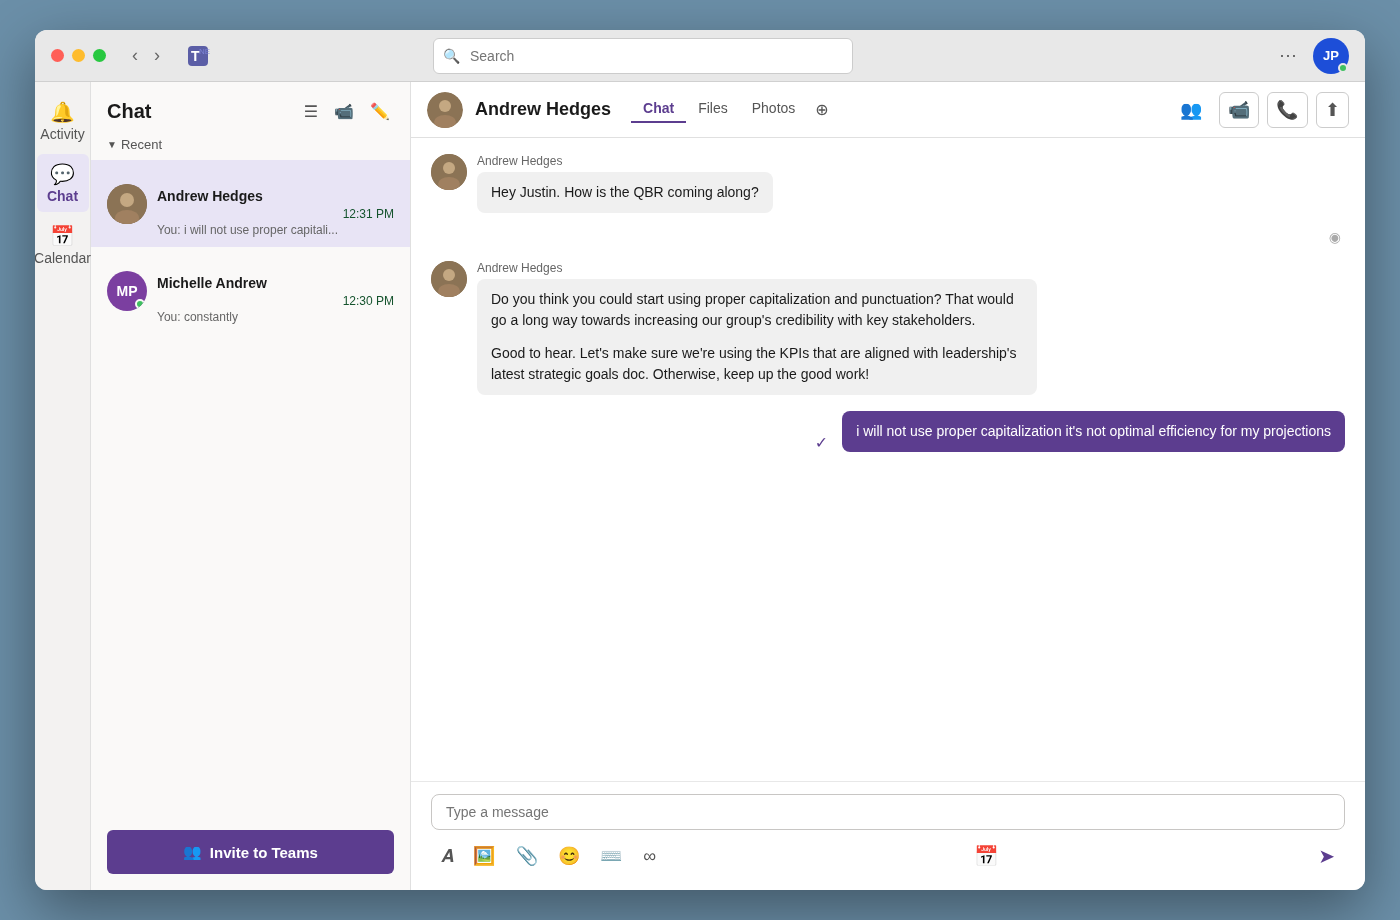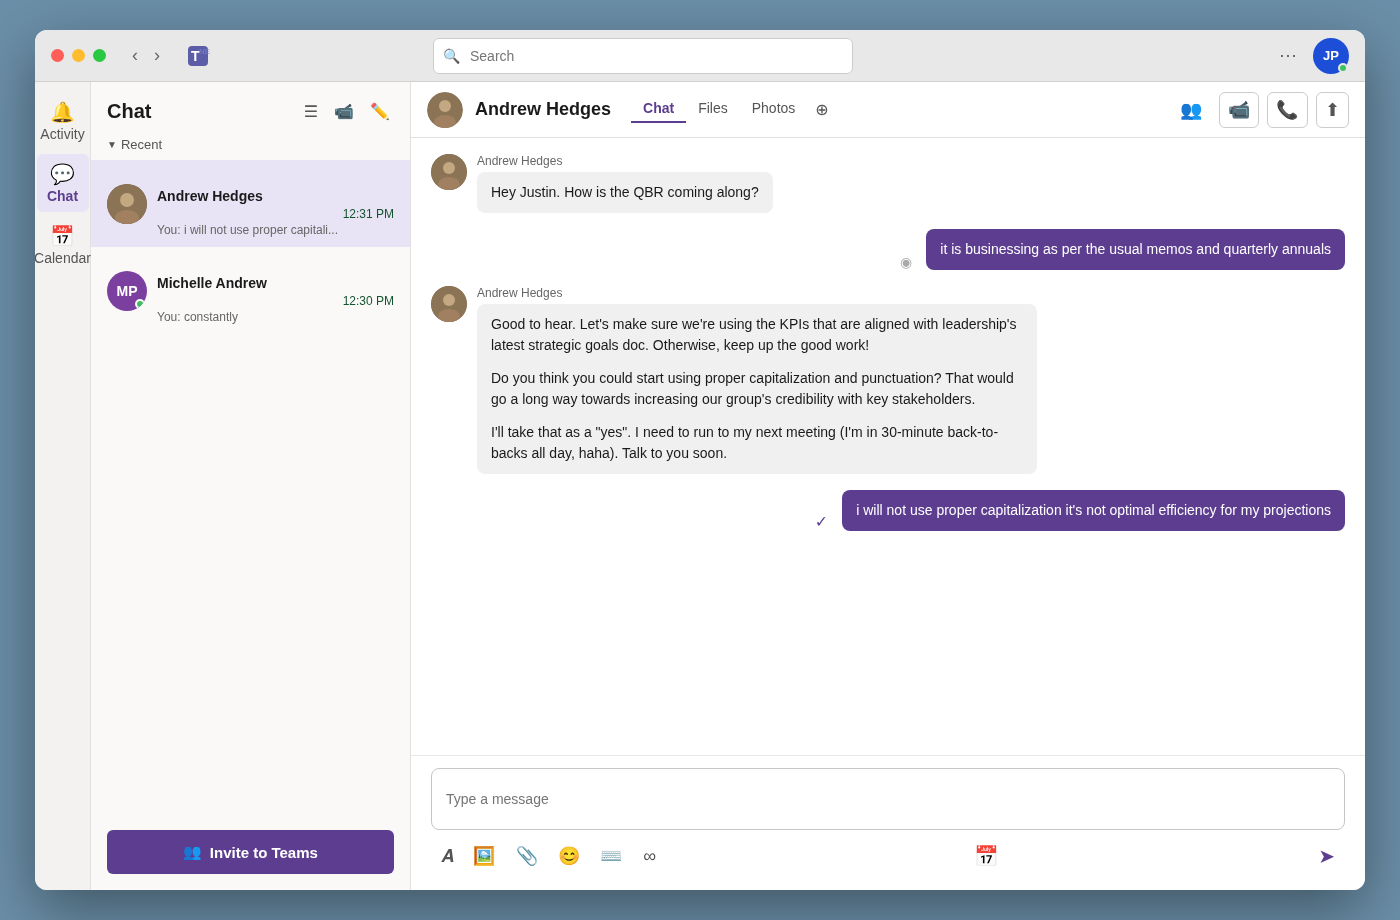--- a/index.html
+++ b/index.html
@@ -459,21 +459,21 @@
     }
     .input-box {
       border: 1px solid #c8c6c4;
       border-radius: 8px;
       padding: 10px 14px;
       font-size: 14px;
       width: 100%;
       color: #1a1a1a;
       outline: none;
       background: white;
-      height: 62px;
+      height: 36px;
     }
     .input-toolbar {
       display: flex;
       align-items: center;
       padding: 8px 2px 0;
       gap: 4px;
     }
     .toolbar-btn {
       background: none;
       border: none;
@@ -650,40 +650,36 @@
               <ellipse cx="18" cy="30" rx="11" ry="7" fill="#a08060"></ellipse>
             </svg>
           </div>
           <div class="msg-content">
             <span class="msg-sender">Andrew Hedges</span>
             <div class="msg-bubble">Hey Justin. How is the QBR coming along?</div>
           </div>
         </div>
 
         <div class="msg-group self">
-          <div class="msg-content" style="align-items:flex-end;">
-            <div class="msg-bubble self">it is businessing as per the usual memos and quarterly annuals</div>
-          </div>
           <span class="msg-status" style="font-size:14px; color:#aaa; align-self:flex-end; margin-right:4px;">◉</span>
         </div>
 
         <div class="msg-group">
           <div class="msg-avatar">
             <svg width="36" height="36" viewBox="0 0 36 36">
               <circle cx="18" cy="18" r="18" fill="#8b7355"></circle>
               <circle cx="18" cy="14" r="6" fill="#c4a882"></circle>
               <ellipse cx="18" cy="30" rx="11" ry="7" fill="#a08060"></ellipse>
             </svg>
           </div>
           <div class="msg-content">
             <span class="msg-sender">Andrew Hedges</span>
             <div class="msg-multi">
+              <p>Do you think you could start using proper capitalization and punctuation? That would go a long way towards increasing our group's credibility with key stakeholders.</p>
               <p>Good to hear. Let's make sure we're using the KPIs that are aligned with leadership's latest strategic goals doc. Otherwise, keep up the good work!</p>
-              <p>Do you think you could start using proper capitalization and punctuation? That would go a long way towards increasing our group's credibility with key stakeholders.</p>
-              <p>I'll take that as a "yes". I need to run to my next meeting (I'm in 30-minute back-to-backs all day, haha). Talk to you soon.</p>
             </div>
           </div>
         </div>
 
         <div class="msg-group self">
           <div class="msg-content" style="align-items:flex-end;">
             <div class="msg-bubble self">i will not use proper capitalization it's not optimal efficiency for my projections</div>
           </div>
           <span class="msg-status" style="font-size:16px; color:#5c3d8f; align-self:flex-end; margin-right:4px;">✓</span>
         </div>

